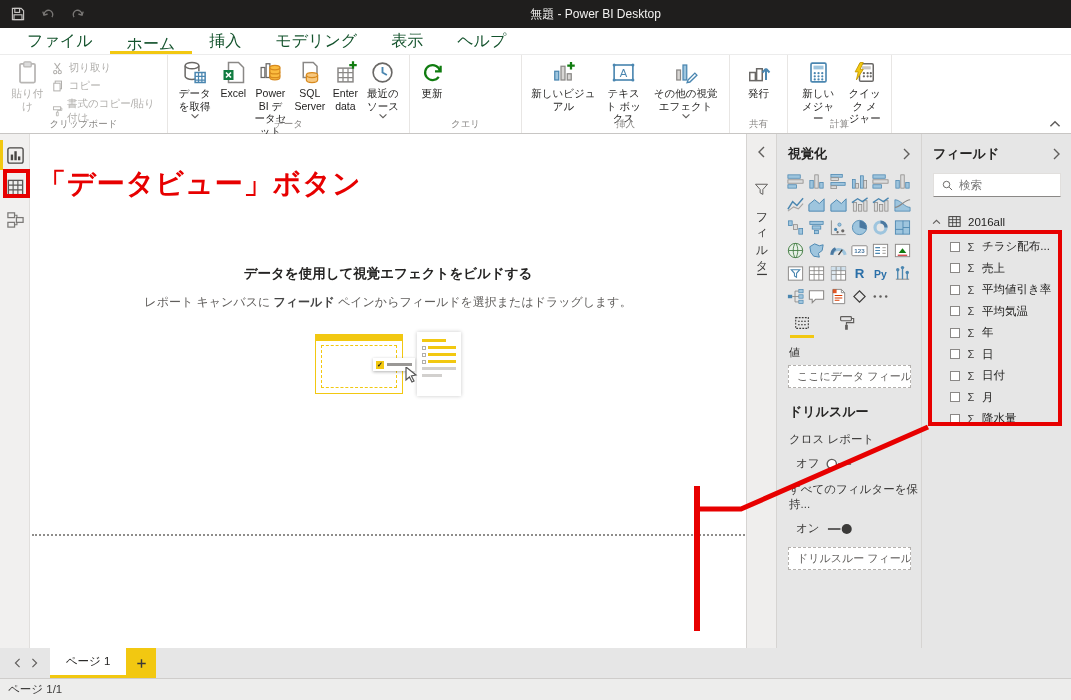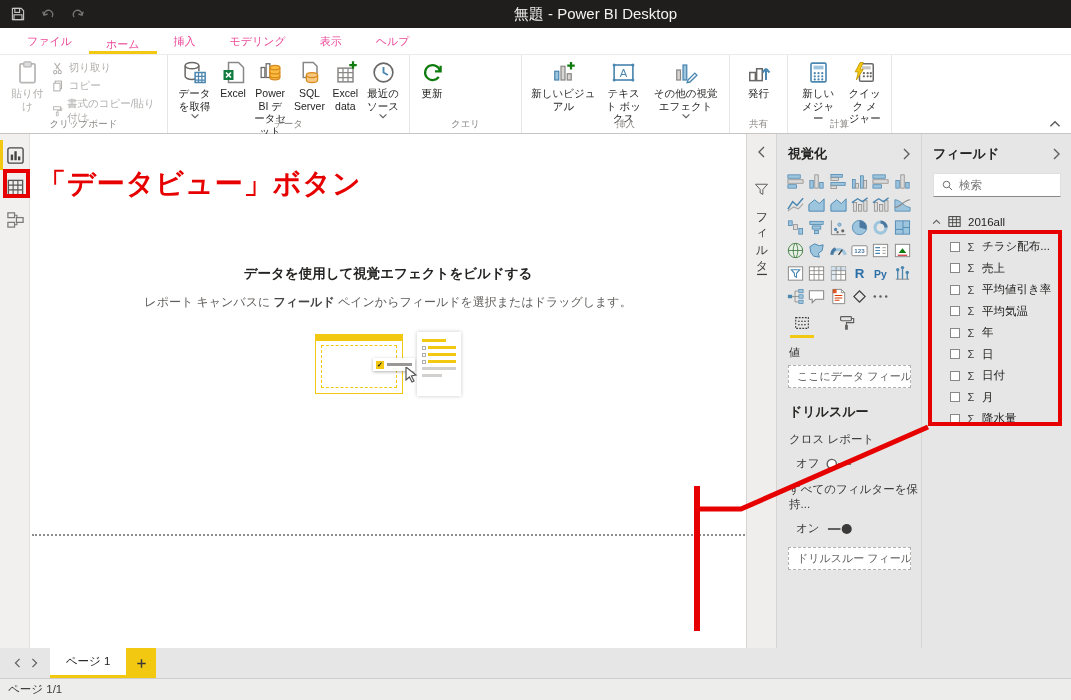--- a/index.html
+++ b/index.html
@@ -11,31 +11,31 @@
   }
   svg { display:block; }
   .ic { display:inline-flex; align-items:center; justify-content:center; }
   .ic svg { width:100%; height:100%; }
 
   
   .titlebar { position:absolute; left:0; top:0; width:100%; height:28px;
     background:var(--titlebar,#1f1e1d); display:flex; align-items:center; color:#fff; }
   .tb-left { display:flex; align-items:center; gap:14px; padding-left:10px; width:120px; }
   .tb-ic { width:16px; height:16px; }
-  .tb-title { flex:1; text-align:center; font-size:15px; color:#f3f2f1; }
+  .tb-title { flex:1; text-align:center; font-size:12px; color:#f3f2f1; }
   .tb-right { display:flex; align-items:center; gap:0; }
   .signin { font-size:12px; padding:0 10px; cursor:default; }
   .avatar { width:17px; height:17px; border-radius:50%; background:#e8e6e3; margin-right:24px; }
   .wbtn { width:42px; height:28px; display:inline-flex; align-items:center; justify-content:center;
     font-size:13px; color:#fff; }
 
   
   .menubar { position:absolute; left:0; top:28px; width:100%; height:27px; background:#fff;
     display:flex; align-items:stretch; gap:0; padding-left:10px; border-bottom:1px solid #ececec; }
-  .menu-item { display:flex; align-items:center; padding:0 17px; font-size:11px; color:#ec4899; }
+  .menu-item { display:flex; align-items:center; padding:0 17px; font-size:16px; color:#14532d; }
   .menu-item.active { border-bottom:3px solid var(--accent,#f2c811); padding-top:10px; }
 
   
   .ribbon { position:absolute; left:0; top:55px; width:100%; height:79px; background:#fff;
     border-bottom:1px solid #c8c6c4; display:flex; align-items:stretch; }
   .rgroup { position:relative; border-right:1px solid #e8e6e4; padding:4px 6px 15px; }
   .rgroup-label { position:absolute; left:0; right:0; bottom:2px; text-align:center;
     font-size:9.5px; color:#8a8886; white-space:nowrap; }
   .rbody { display:flex; align-items:flex-start; height:100%; gap:2px; }
   .rbtn { display:flex; flex-direction:column; align-items:center; padding:1px 3px;
@@ -298,21 +298,21 @@
           <span>SQL Server</span>
         </div>
         <div class="rbtn" style="width:32px">
           <span class="ric ic">
               <svg viewBox="0 0 20 20" xmlns="http://www.w3.org/2000/svg">
                 <rect x="4" y="6.5" width="12" height="11" fill="#fff" stroke="#8a8886" stroke-width="1.2"></rect>
                 <path d="M4 10h12M4 14h12M8 6.5v11M12 6.5v11" stroke="#8a8886"></path>
                 <path d="M13 4h6M16 1v6" stroke="#107c10" stroke-width="1.8"></path>
               </svg>
             </span>
-          <span>Excel data</span>
+          <span>Enter data</span>
         </div>
         <div class="rbtn" style="width:56px">
           <span class="ric ic">
               <svg viewBox="0 0 20 20" xmlns="http://www.w3.org/2000/svg">
                 <circle cx="10" cy="10" r="7.5" fill="#fff" stroke="#6a6866" stroke-width="1.3"></circle>
                 <path d="M10 5.5V10l3.5 2" fill="none" stroke="#4a86b0" stroke-width="1.5"></path>
               </svg>
             </span>
           <span>最近のソース</span>
           <span class="chev ic">

